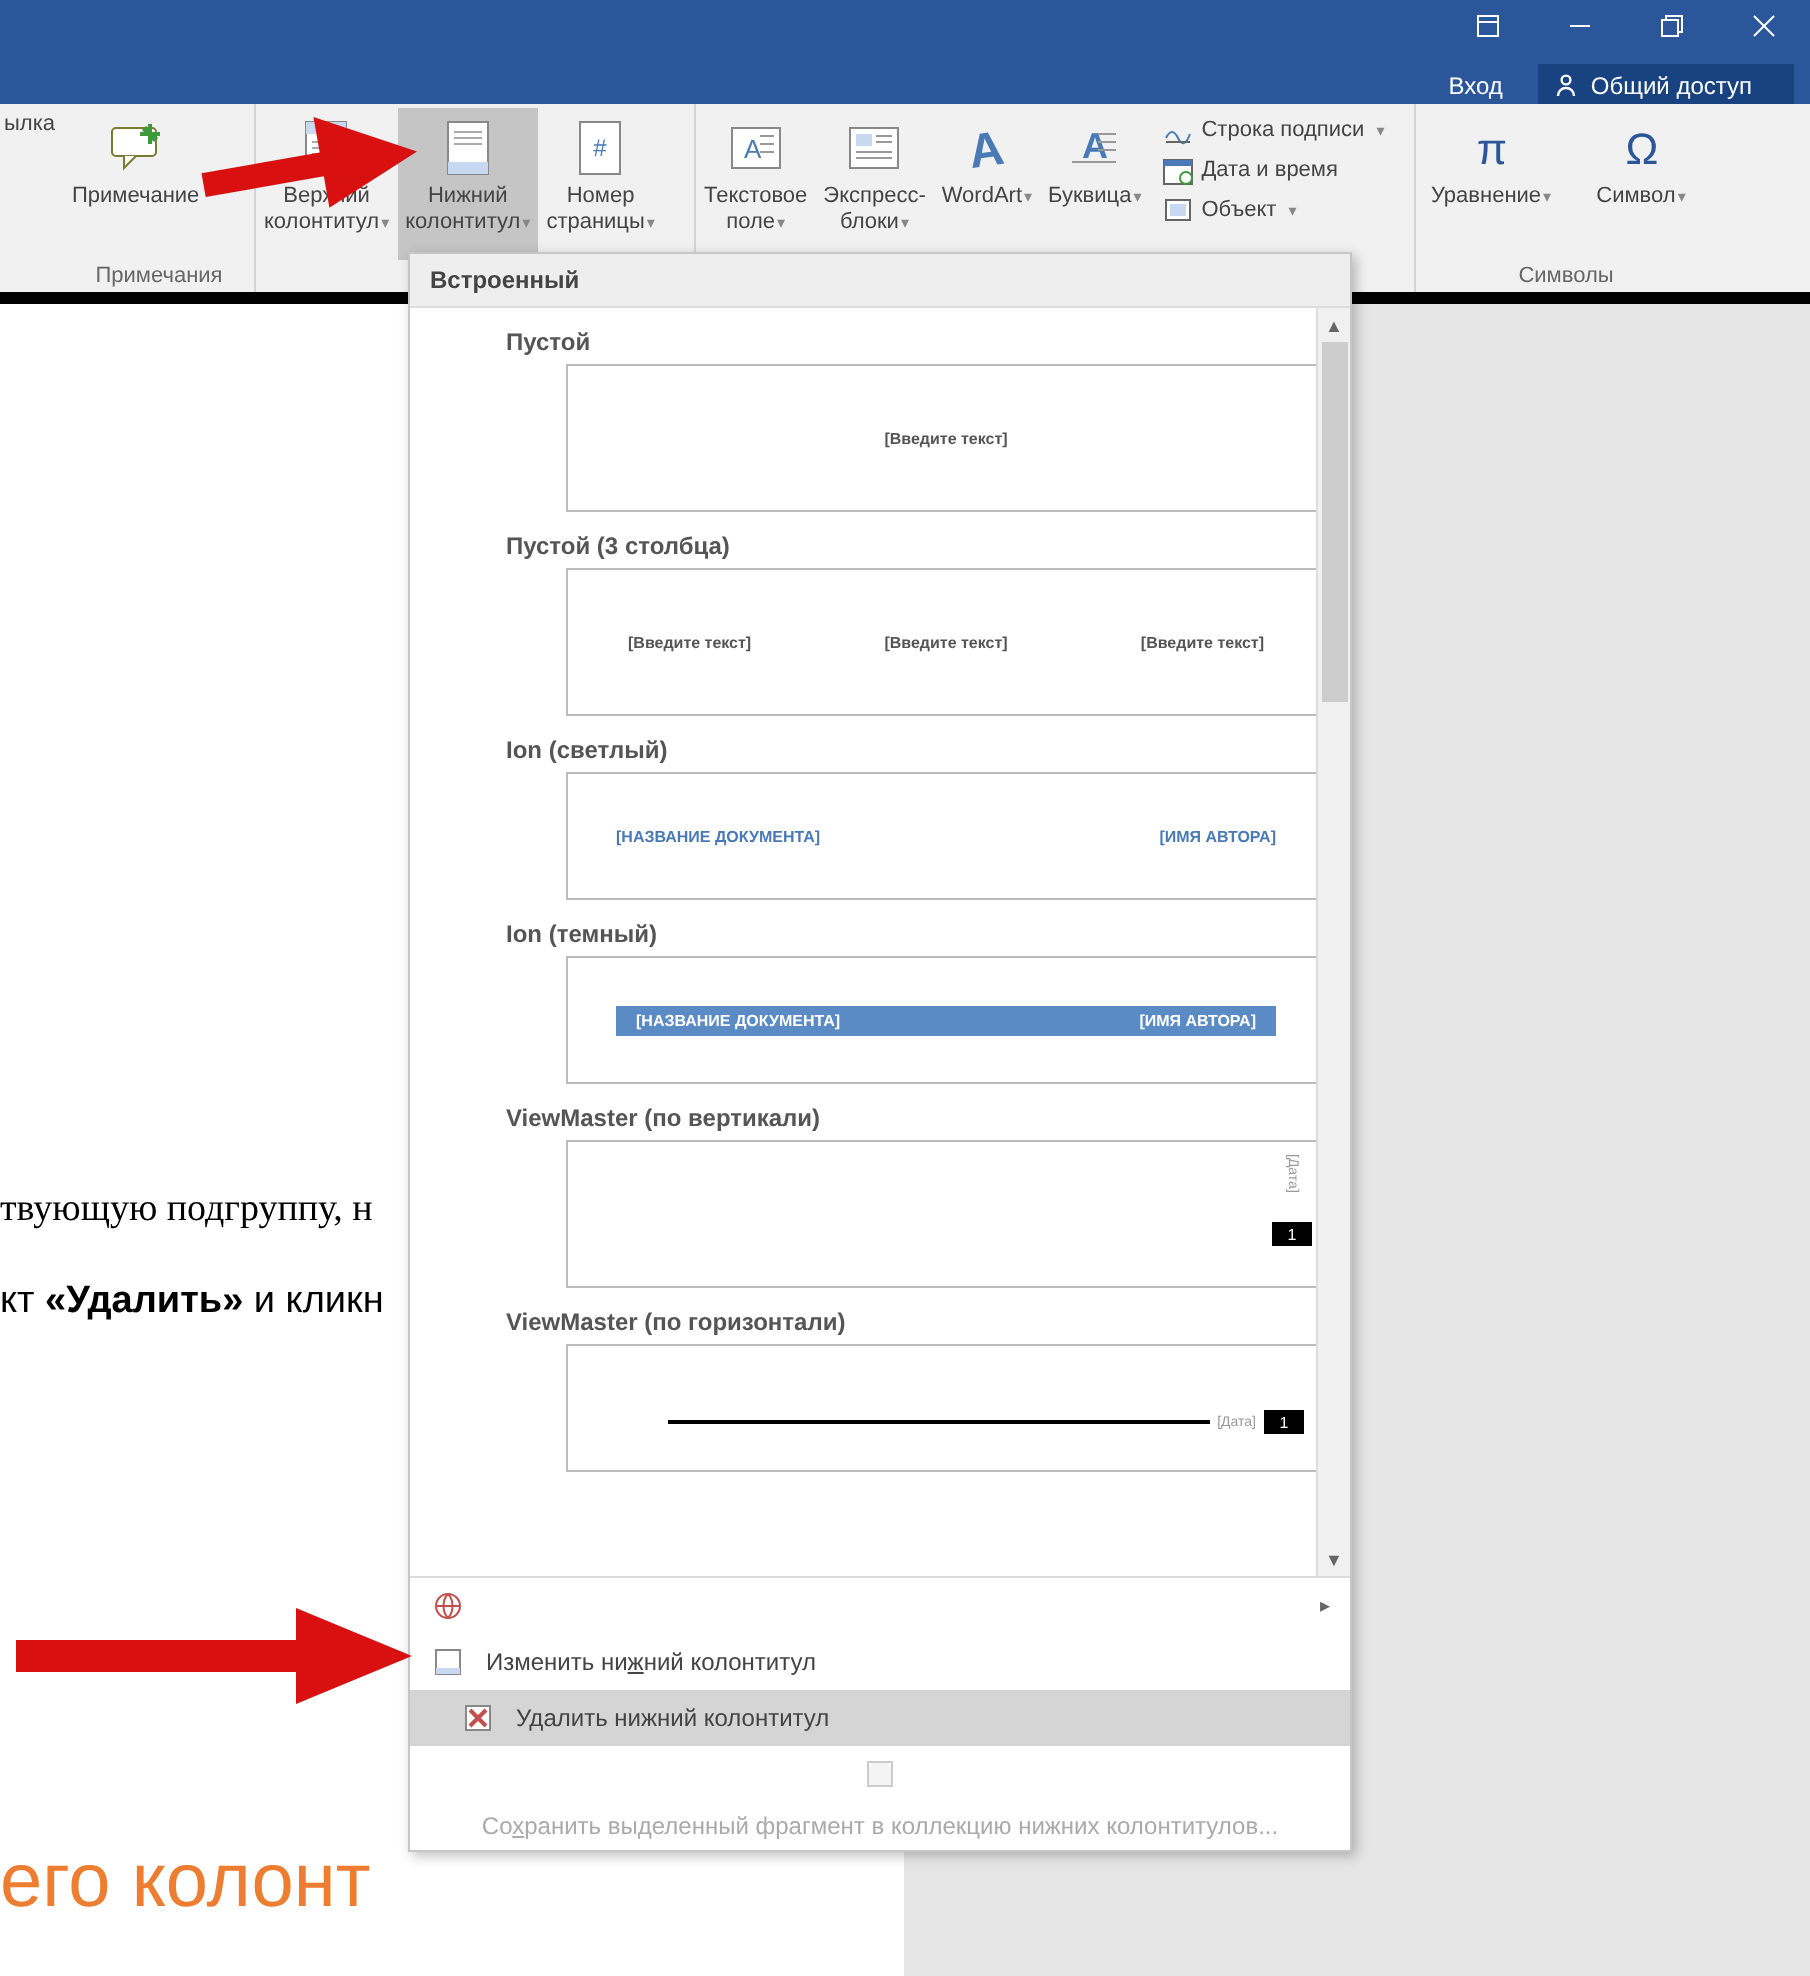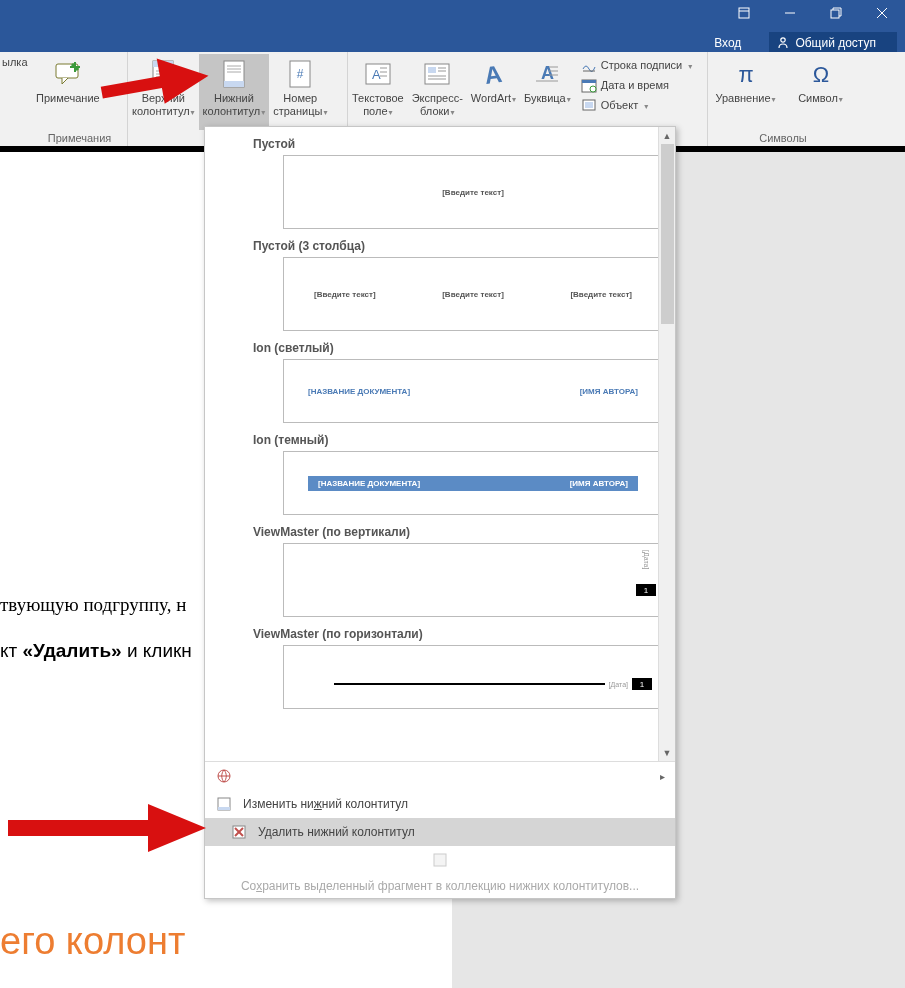--- a/index.html
+++ b/index.html
@@ -3,21 +3,21 @@
 <meta charset="utf-8">
 <style>
   * { box-sizing: border-box; margin: 0; padding: 0; font-family: "Segoe UI", Tahoma, sans-serif; }
   body { width: 905px; height: 988px; background: #fff; overflow: hidden; position: relative; }
 
   
   .titlebar { height: 52px; background: #2b579a; display: flex; justify-content: flex-end; align-items: flex-start; }
   .titlebar-top { display: flex; align-items: center; height: 26px; }
   .tb-icon { width: 46px; height: 26px; display: flex; align-items: center; justify-content: center; color: #fff; }
   .tb-icon svg { width: 12px; height: 12px; }
-  .titlebar-bottom { position: absolute; right: 8px; top: 32px; display: flex; align-items: center; gap: 28px; }
+  .titlebar-bottom { position: absolute; right: 8px; top: 32px; display: flex; align-items: center; gap: 18px; }
   .tb-link { color: #fff; font-size: 12px; }
   .share-btn { background: #184380; padding: 3px 21px 3px 6px; display: flex; align-items: center; gap: 4px; }
   .share-btn svg { width: 16px; height: 16px; }
 
   
   .ribbon { height: 100px; background: #f1f1f1; border-bottom: 6px solid #000000; display: flex; position: relative; }
   .group { border-right: 1px solid #d4d4d4; padding: 2px 0 0 0; display: flex; flex-direction: column; }
   .group-buttons { display: flex; flex: 1; }
   .group-label { text-align: center; font-size: 11px; color: #666; padding: 2px 0; }
   .rbtn { display: flex; flex-direction: column; align-items: center; justify-content: flex-start; padding: 4px 4px 0 4px; text-align: center; font-size: 11px; color: #444; line-height: 1.2; cursor: default; min-width: 40px; }
@@ -291,20 +291,21 @@
 <div class="doc">
   <div class="doc-line1">твующую подгруппу, н</div>
   <div class="doc-line2">
     <span>кт </span><b>«Удалить»</b><span> и кликн</span>
   </div>
   <div class="doc-heading">его колонт</div>
 
 </div>
 
 <div class="gallery">
+  <div class="gallery-header">Встроенный</div>
   <div class="gallery-scroll">
 
     <div class="tmpl">
       <div class="tmpl-name">Пустой</div>
       <div class="tmpl-preview tall">
         <span class="prev-empty">[Введите текст]</span>
       </div>
     </div>
 
     <div class="tmpl">

